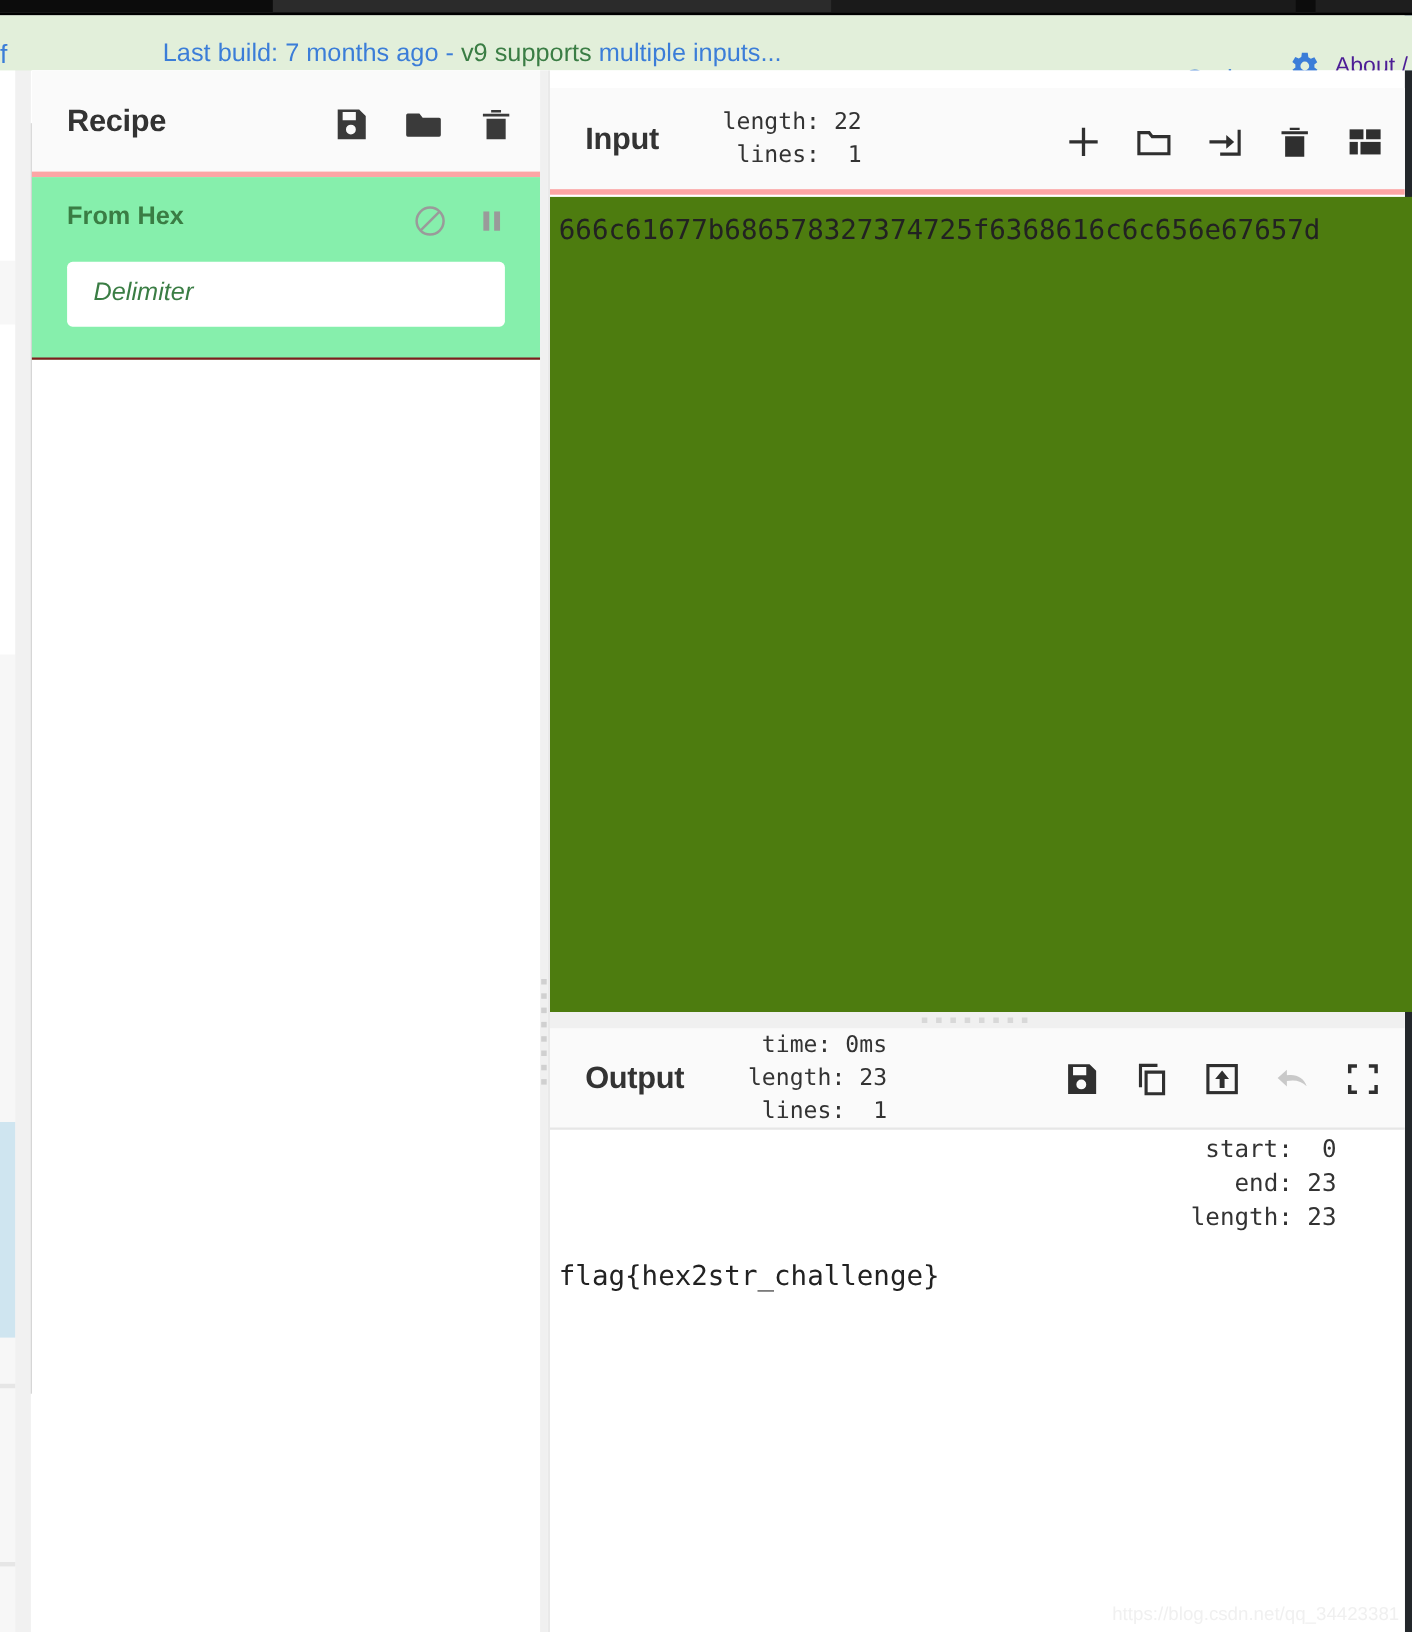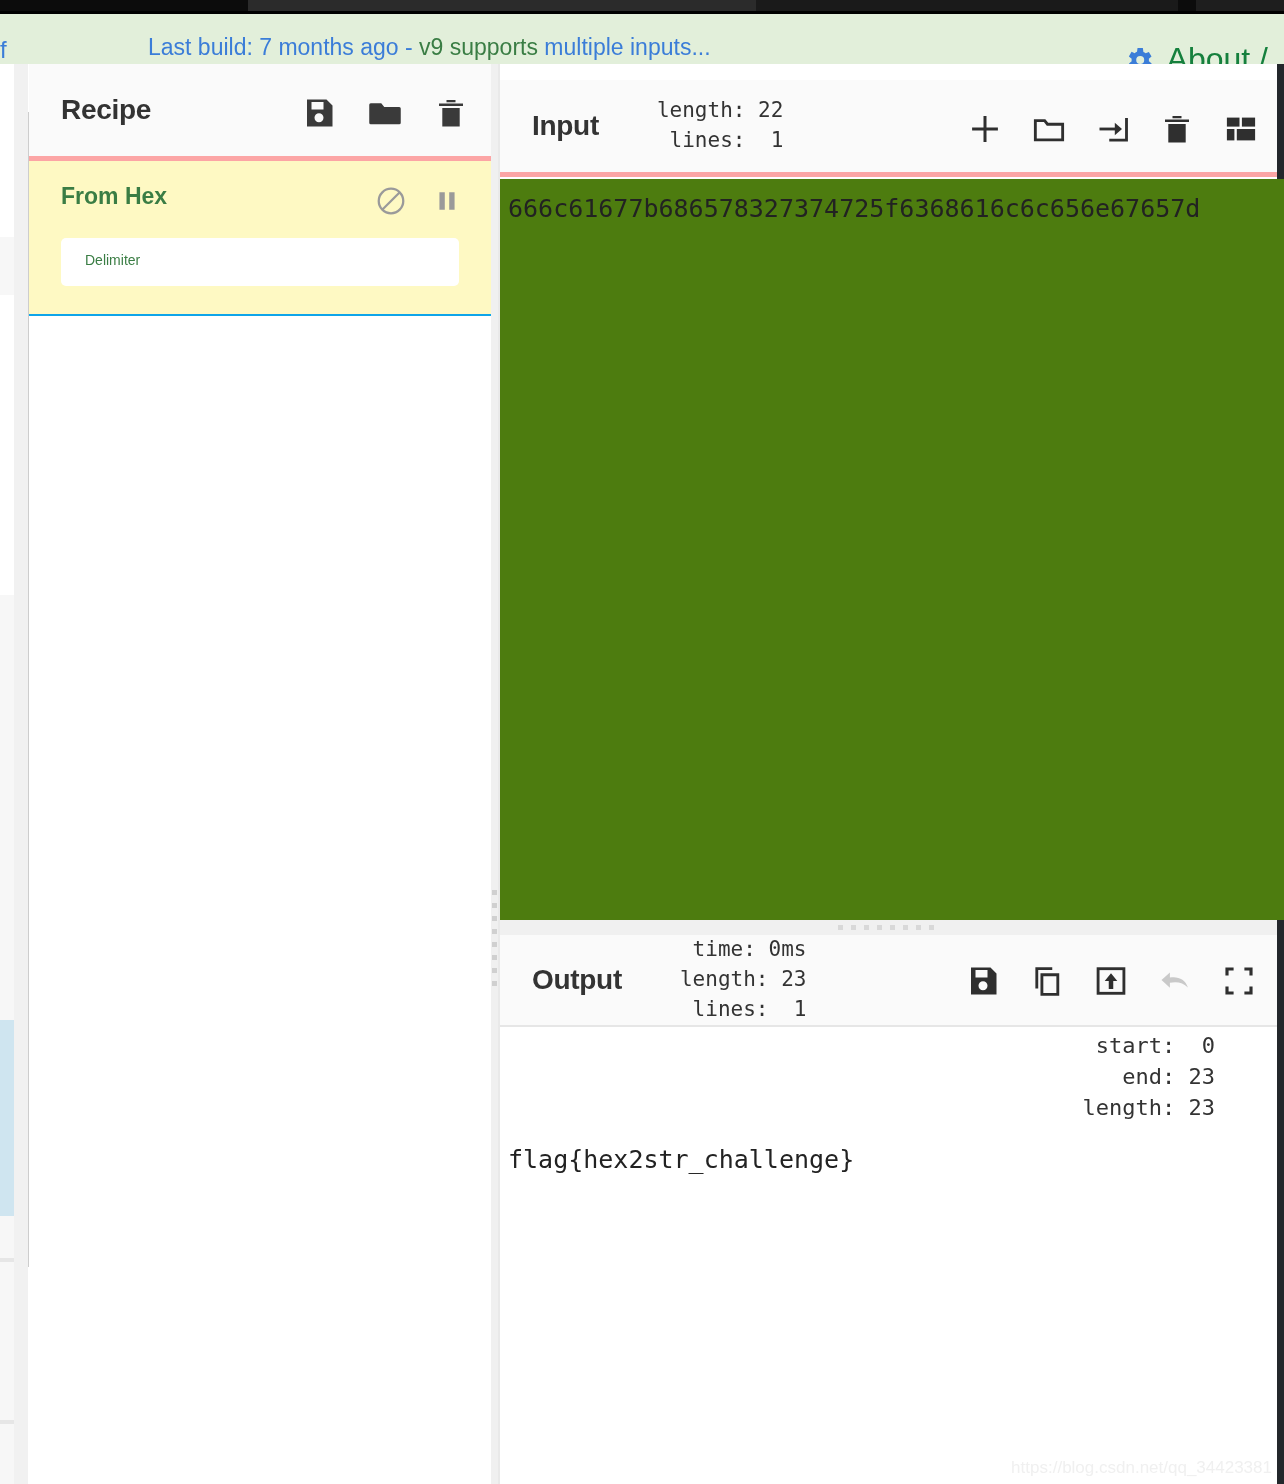--- a/index.html
+++ b/index.html
@@ -44,46 +44,46 @@
   }
   .banner-left-frag { position:absolute; left:0; top:22px; font-size:24px; color:#3b7dd8; }
   .banner-msg {
     position:absolute; left:148px; top:20px;
     font-size:23px; color:#3b7dd8; white-space:nowrap;
   }
   .banner-msg .green { color:#3a7d44; }
   .banner-right { position:absolute; right:0; top:18px; display:flex; align-items:center; gap:0; }
   .banner-opt { font-size:24px; color:#4a86d8; white-space:nowrap;margin-top:27px; }
   .gear { width:32px; height:32px; margin:0 12px 0 10px; display:block; }
-  .banner-about { font-size:32px; color:#15803d; white-space:nowrap; padding-right:16px; }
+  .banner-about { font-size:21px; color:#4c1d95; white-space:nowrap; padding-right:4px; }
 
   
   .app { position:absolute; left:29px; top:64px; width:1248px; height:1420px; background:#fff; }
 
   
   .recipe-pane { position:absolute; left:0; top:0; width:462px; height:1420px; background:#fff; }
   .pane-header {
     height:97px; background:#fafafa;
     border-bottom:5px solid #fca5a5;
     display:flex; align-items:center; position:relative;
   }
   .pane-title { font-size:28px; font-weight:bold; color:#333; margin-left:32px; letter-spacing:-0.3px; }
   .hdr-icons { position:absolute; right:22px; top:0; height:97px; display:flex; align-items:center; gap:30px; }
   .hdr-icons.input-icons { gap:28px; right:18px; }
   .ic { width:36px; height:36px; display:block; }
 
   
   .op {
-    background:#fef9c3; padding:22px 0 28px 0; position:relative;
-    border-bottom:2px solid #0ea5e9;
+    background:#86efac; padding:22px 0 28px 0; position:relative;
+    border-bottom:2px solid #7f1d1d;
   }
   .op-title { font-size:23px; font-weight:bold; color:#3a7d44; margin-left:32px; }
   .op-ctrls { position:absolute; right:30px; top:24px; display:flex; align-items:center; gap:26px; }
   .op-body { margin:28px 32px 0 32px; background:#fff; border-radius:5px; padding:14px 18px 18px 24px; }
-  .arg-label { font-size:14px; color:#3a7d44; margin-bottom:0; }
+  .arg-label { font-size:23px; color:#3a7d44; margin-bottom:0;font-style:italic; }
   .arg-value { font-size:27px; color:#222; }
 
   
   .vsplit { position:absolute; left:462px; top:0; width:7px; height:1420px; background:#f0f0f0; }
   .vsplit .dots { position:absolute; left:1px; top:826px; display:flex; flex-direction:column; gap:8px; }
   .vsplit .dots i { width:5px; height:5px; background:#d0d0d0; display:block; }
   .vsplit-edge { position:absolute; left:469px; top:0; width:2px; height:1420px; background:#e9e9e9; }
 
   
   .io-pane { position:absolute; left:471px; top:16px; width:777px; height:1420px; background:#fff; }

